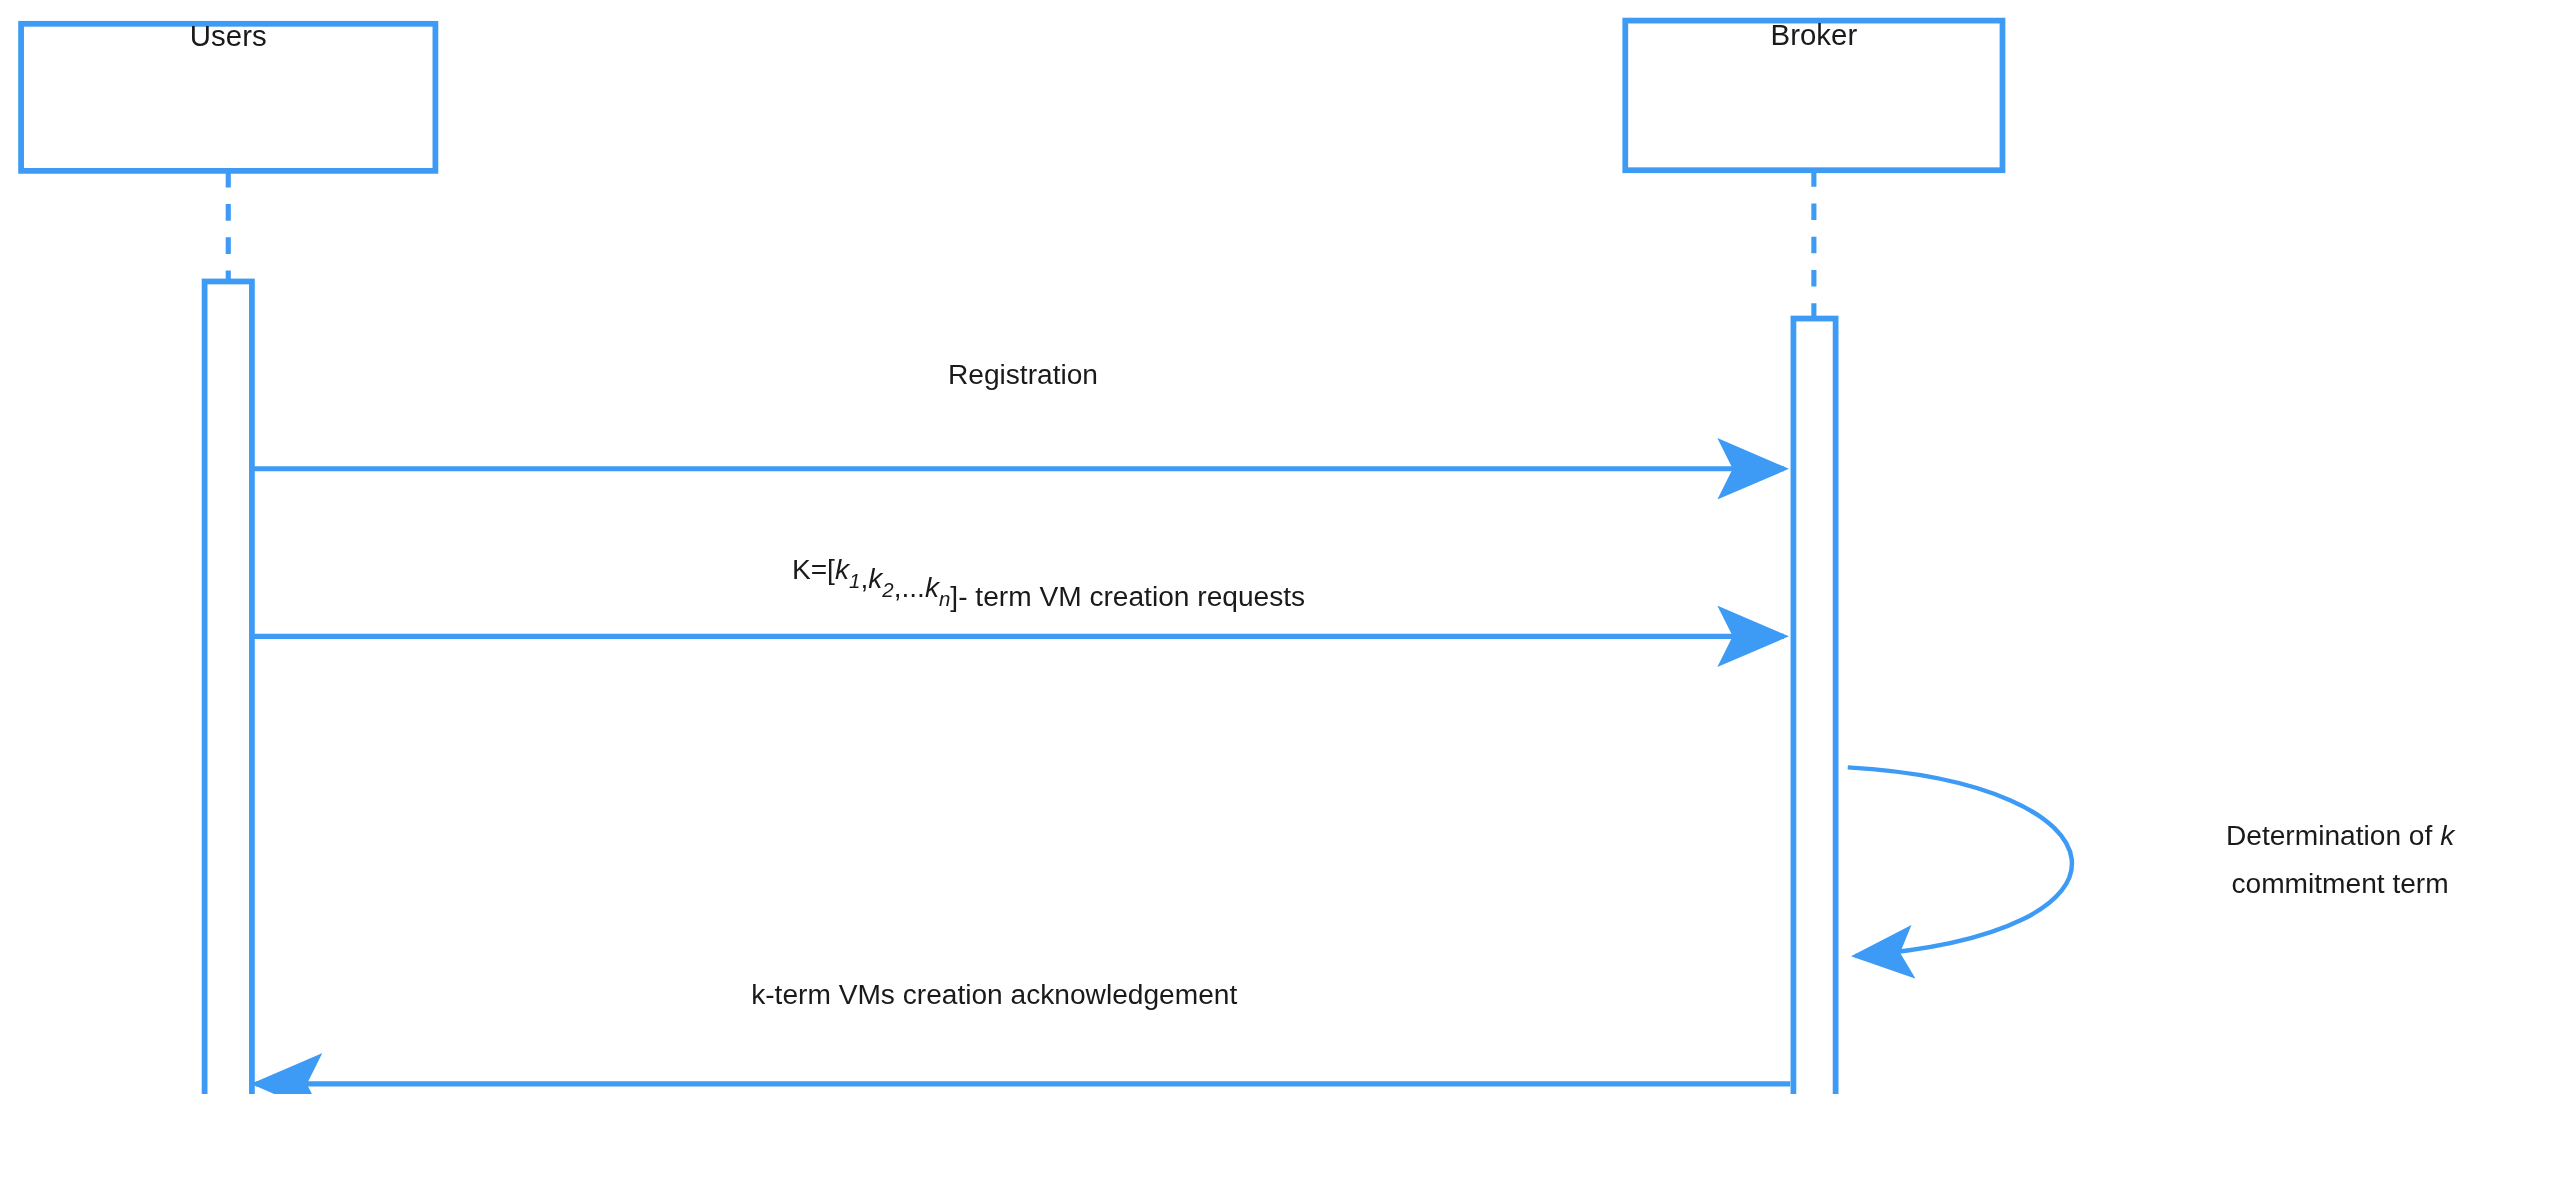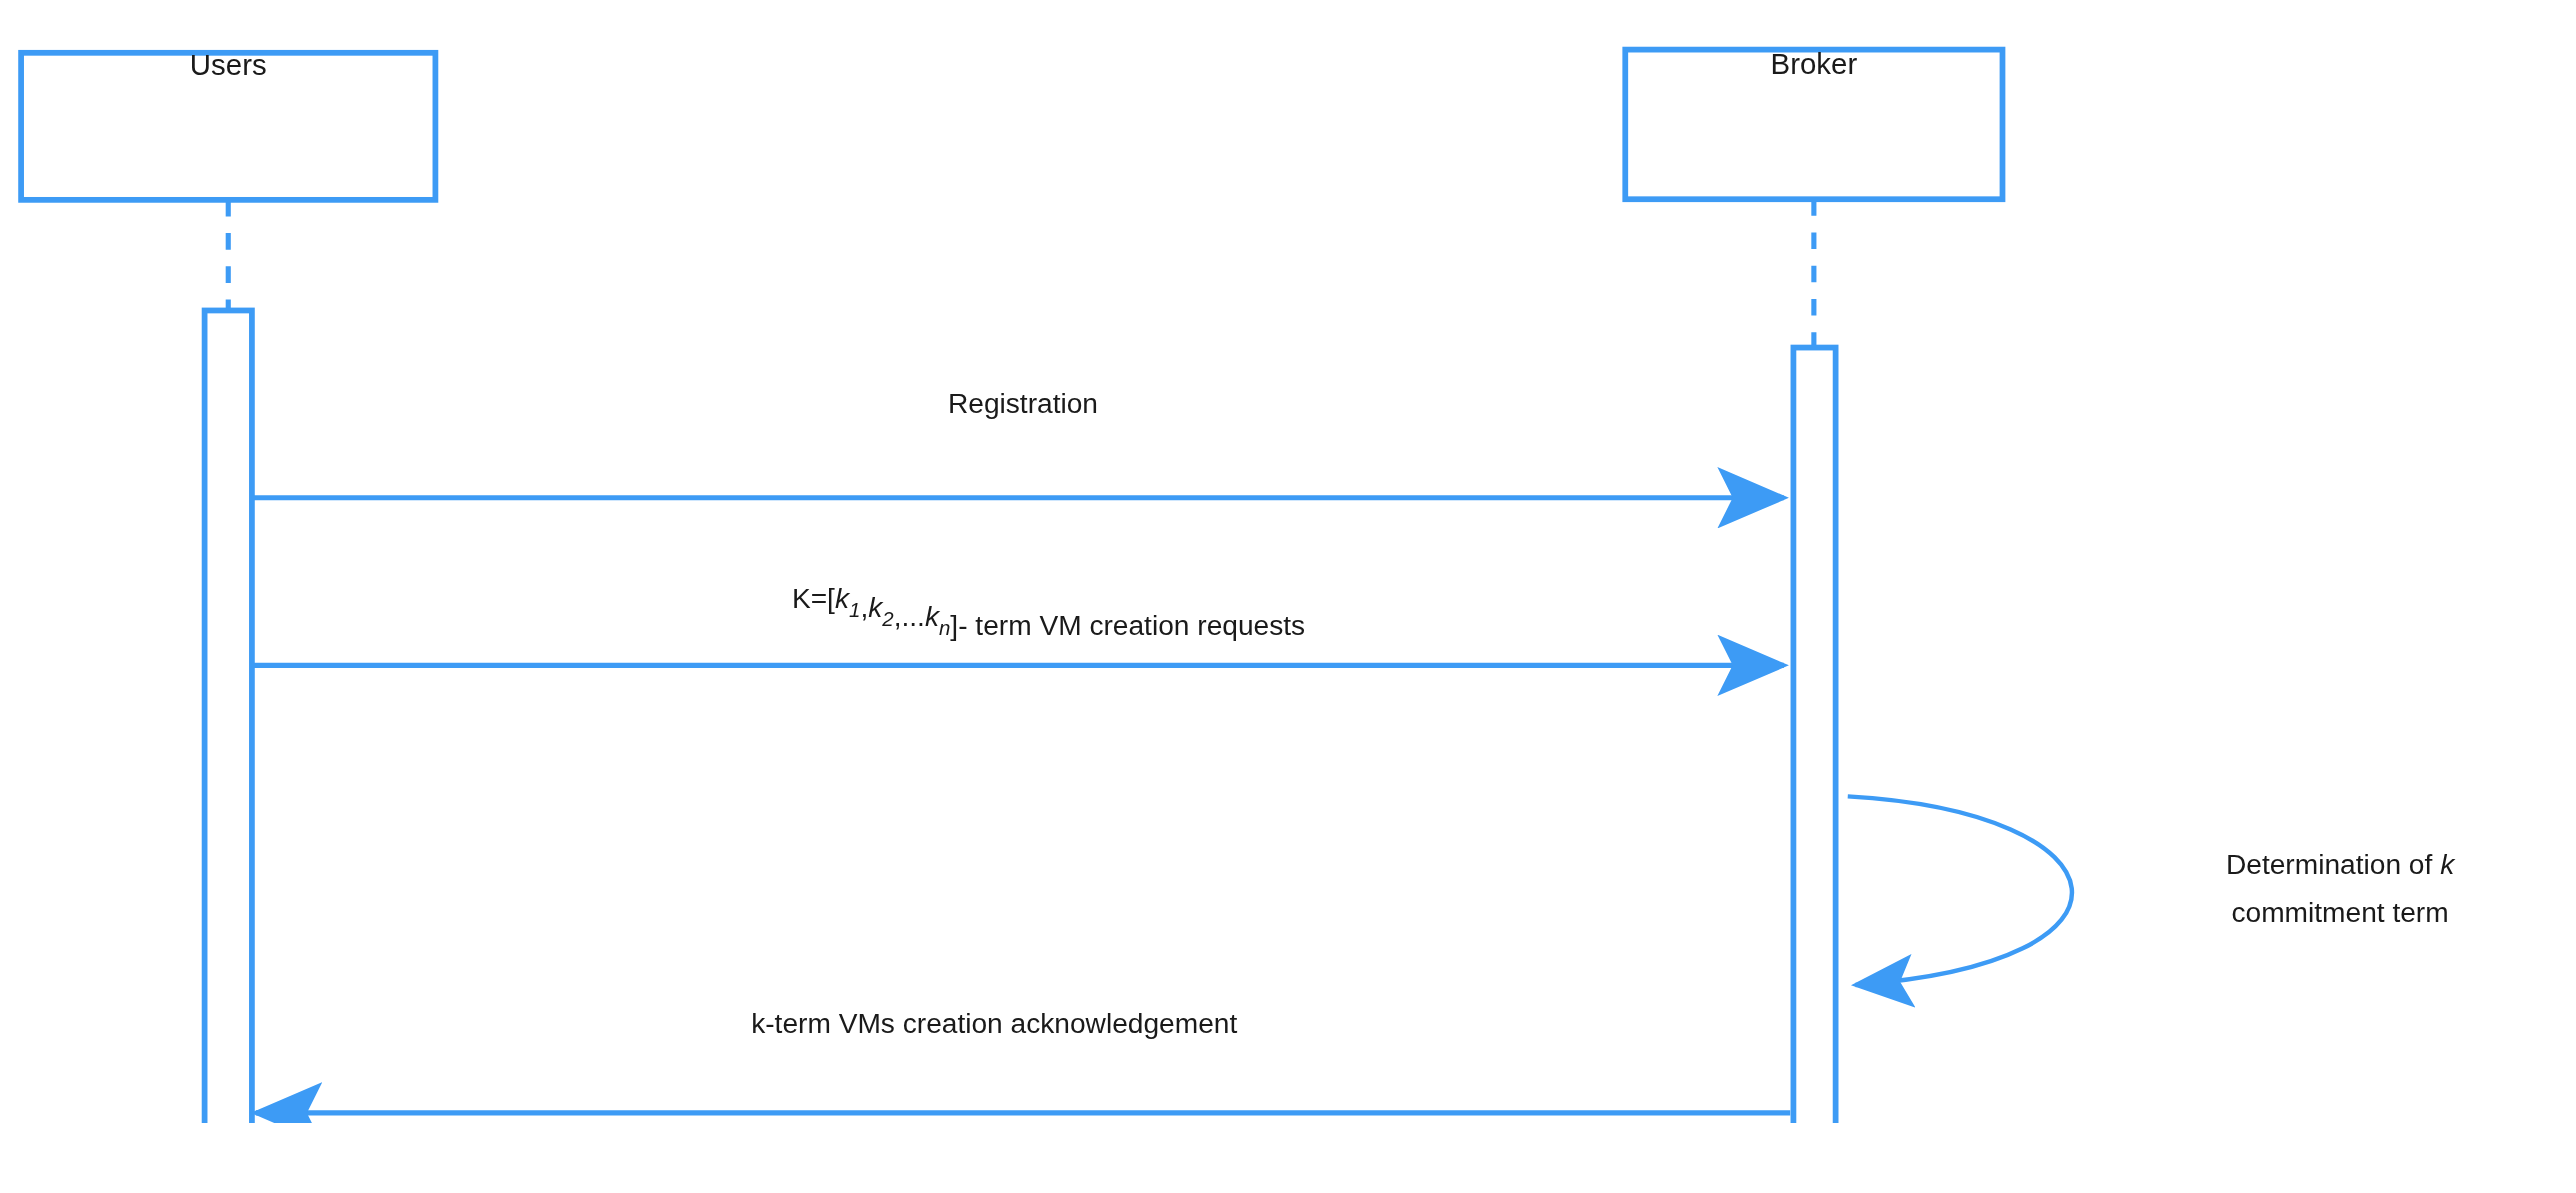--- a/index.html
+++ b/index.html
@@ -9,21 +9,20 @@
   }
   body {
     font-family: "Liberation Sans", sans-serif;
   }
   #diagram-root {
     position: relative;
     width: 2576px;
     height: 1094px;
     background: #ffffff;
     overflow: hidden;
-    margin-top: 29px;
   }
   svg#seq-svg {
     position: absolute;
     top: 0;
     left: 0;
     width: 2576px;
     height: 1194px;
     display: block;
   }
   .participant-label {

